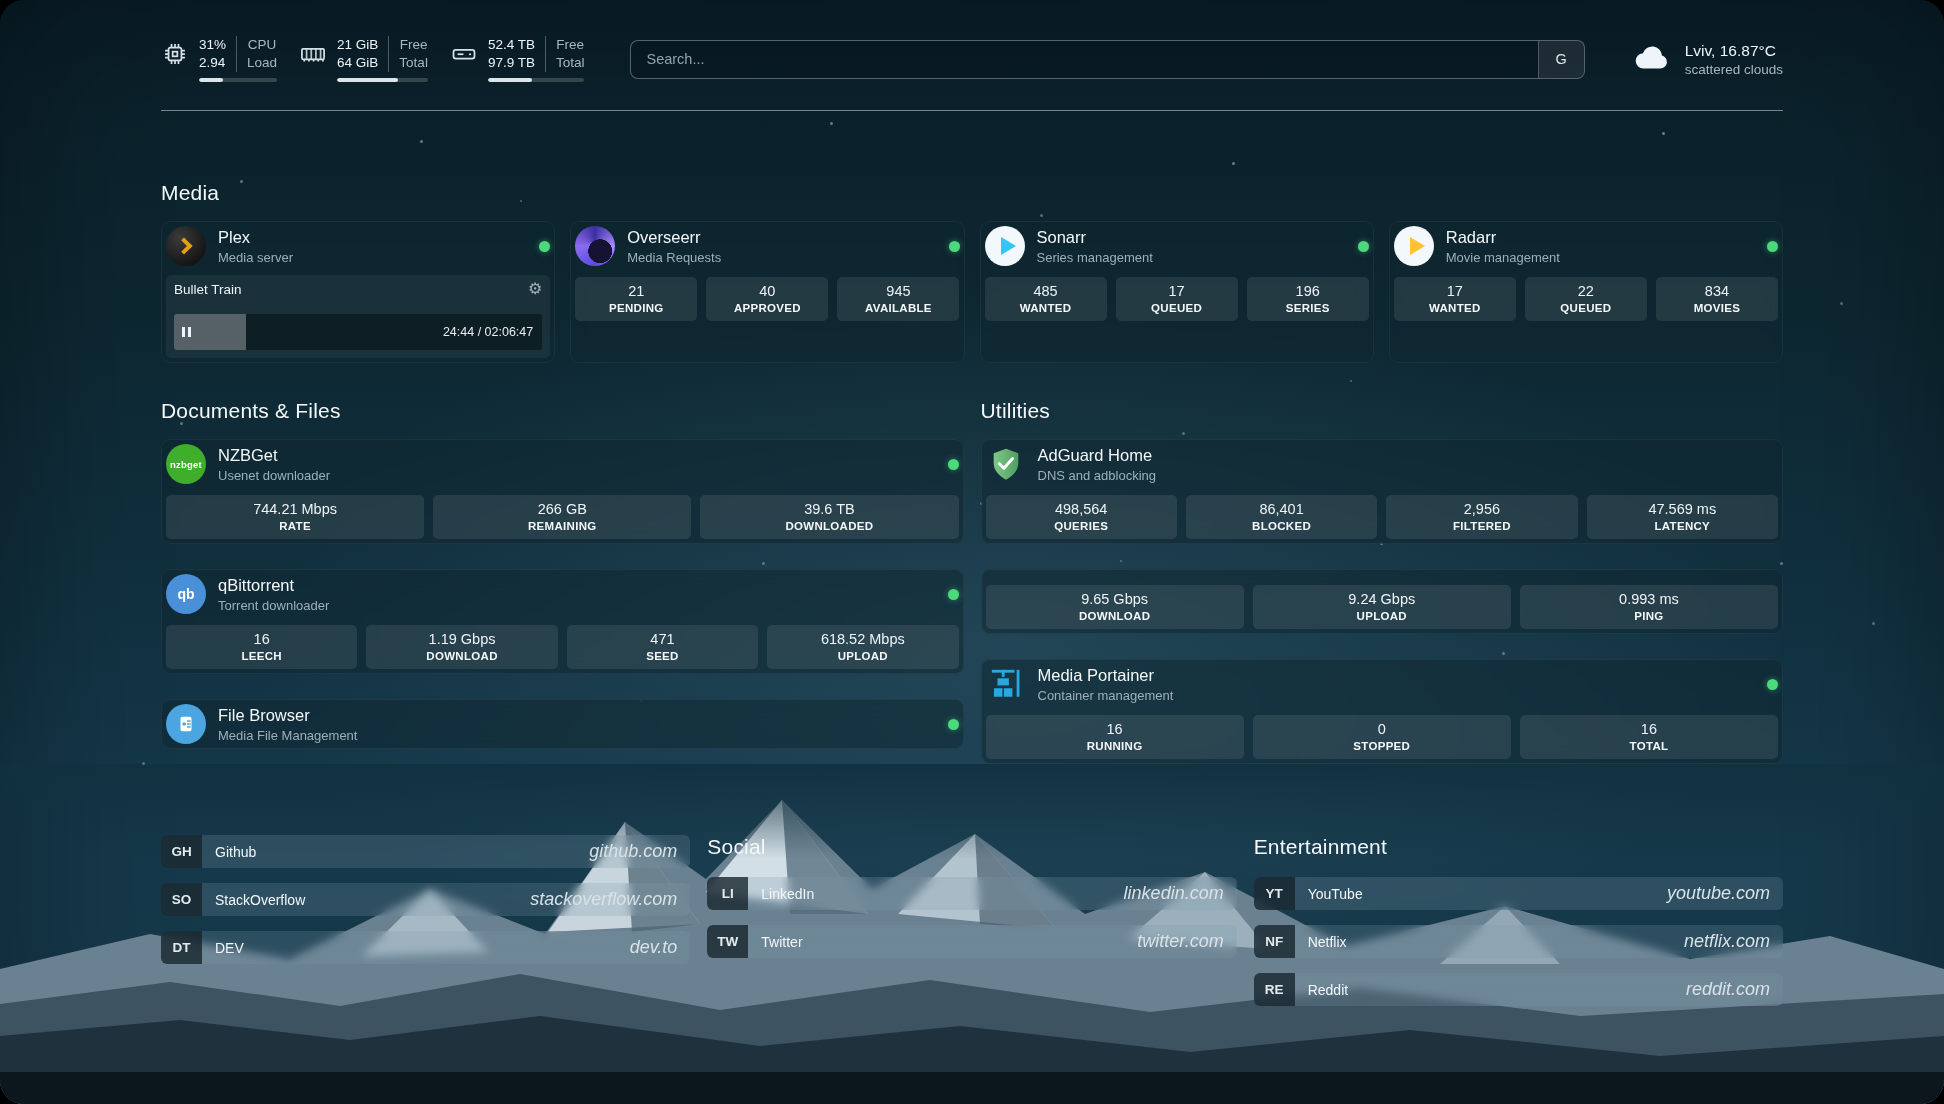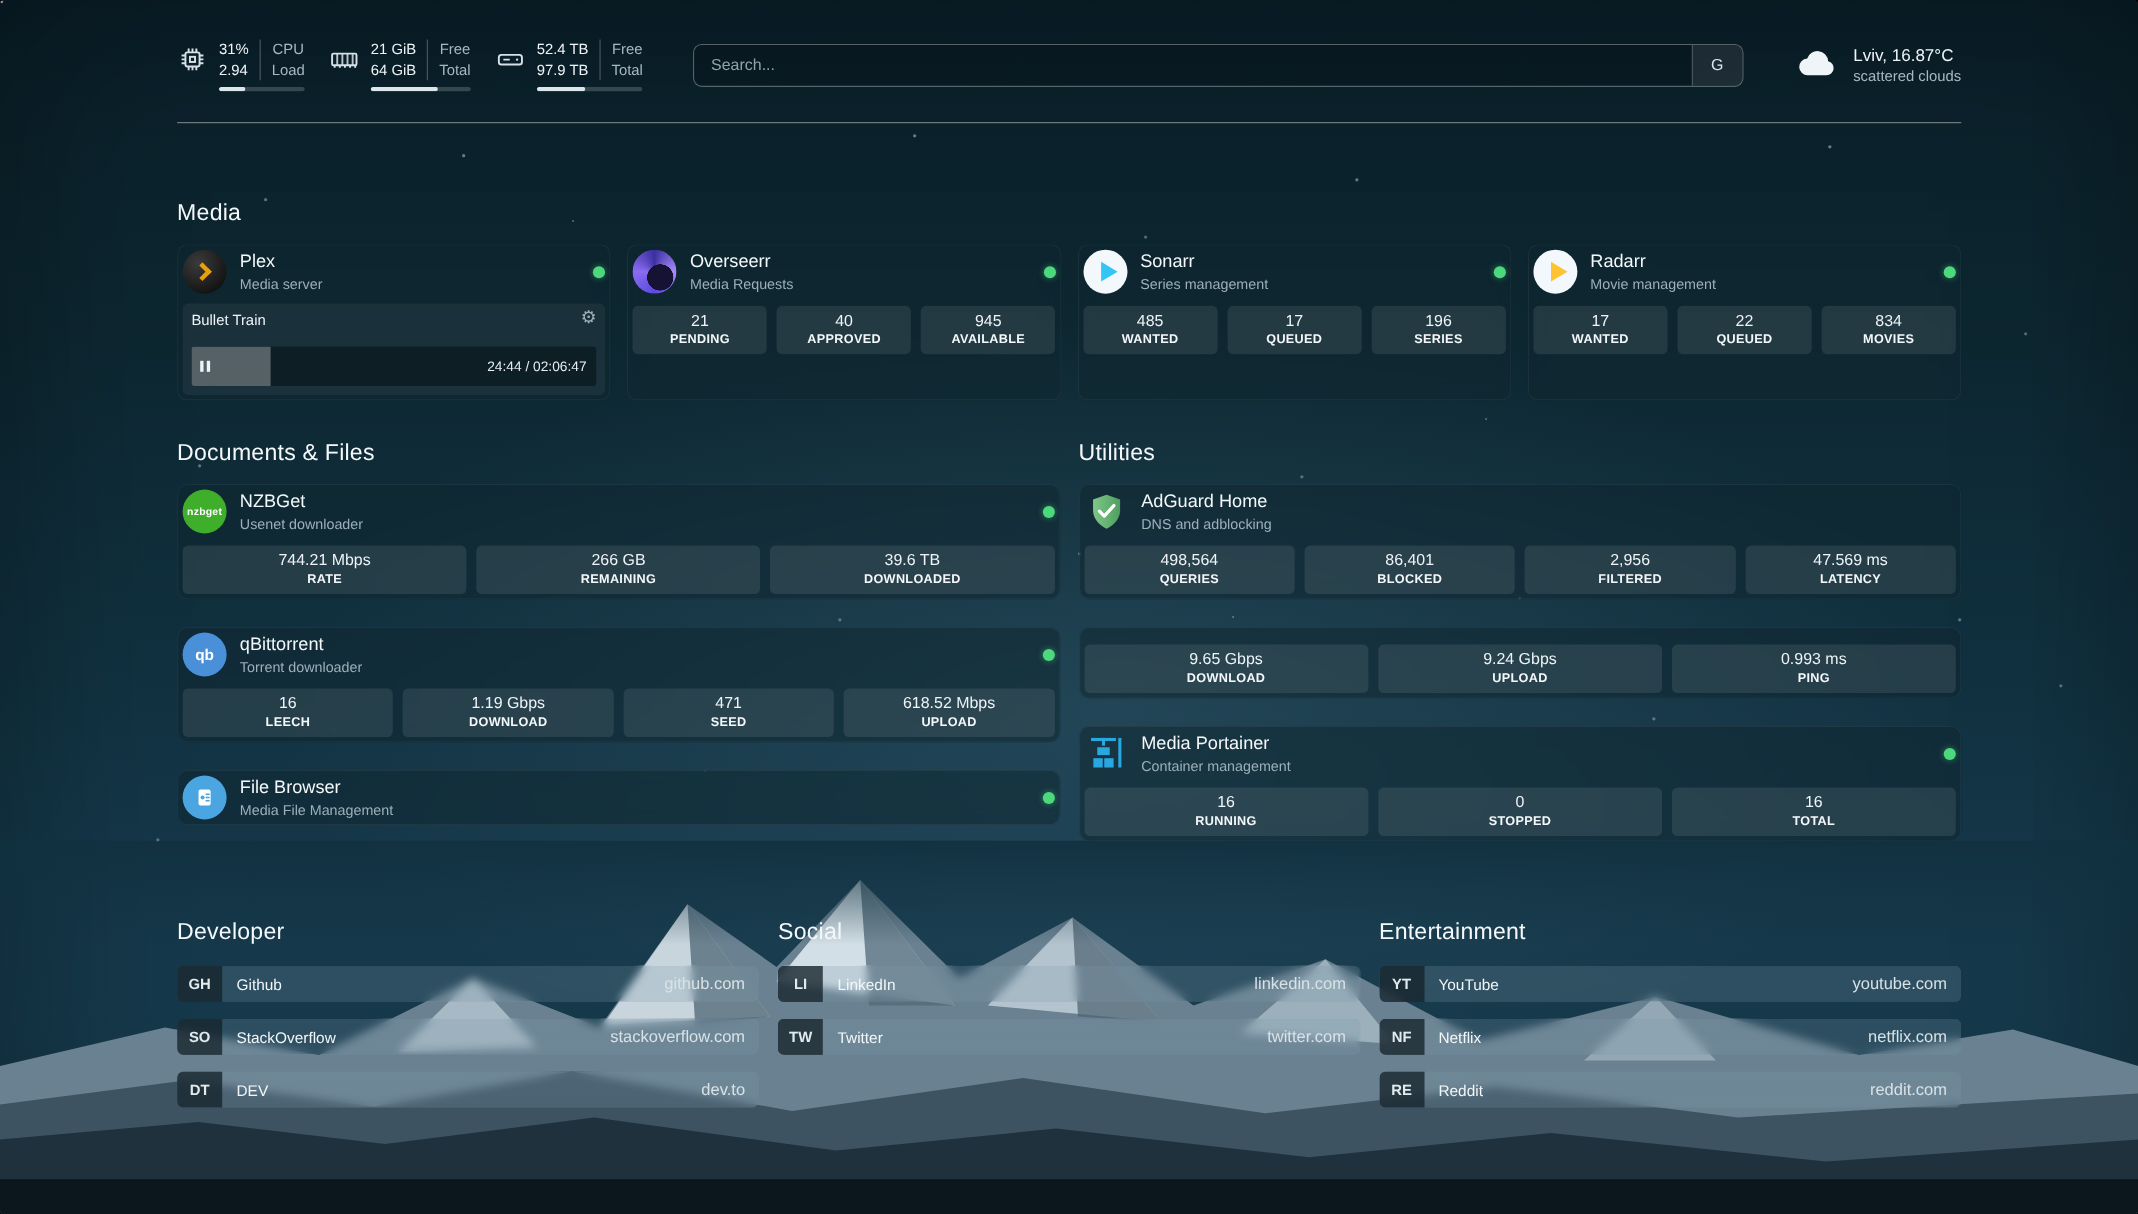--- a/index.html
+++ b/index.html
@@ -4,21 +4,21 @@
 <style>
   * { box-sizing: border-box; }
   html,body { margin:0; padding:0; }
   body {
     width:1944px; height:1104px; background:#000;
     font-family:"Liberation Sans", sans-serif; color:#f2f7f9;
     overflow:hidden;
   }
   .screen {
     position:relative; width:1944px; height:1104px;
-    border-radius:4px; overflow:hidden;
+    border-radius:24px; overflow:hidden;
     background:
       radial-gradient(1100px 500px at 52% 58%, rgba(120,170,195,.16), rgba(0,0,0,0) 70%),
       linear-gradient(180deg, #0a1f29 0%, #0d2731 28%, #113140 55%, #15384a 72%, #16394a 100%);
     box-shadow: inset 0 0 160px rgba(0,0,0,.38);
   }
   .bg-layer { position:absolute; inset:0; z-index:0; pointer-events:none; }
   .mountains { position:absolute; left:0; bottom:0; width:100%; height:340px; }
   .snow, .snow2 {
     position:absolute; width:3px; height:3px; border-radius:50%;
     background:rgba(255,255,255,.45); top:0; left:0;
@@ -137,21 +137,21 @@
   
   .bookmarks { display:grid; grid-template-columns:1fr 1fr 1fr; gap:17px; margin-top:46px; }
   .bm-col .section-title { margin-bottom:18px; }
   .bm-row { display:flex; align-items:center; height:33px; border-radius:6px; overflow:hidden;
     background:rgba(125,155,170,.24); margin-bottom:15px; cursor:pointer;
     backdrop-filter: blur(4px); }
   .bm-abbr { width:41px; align-self:stretch; flex:0 0 41px;
     background:rgba(22,34,42,.78); display:flex; align-items:center; justify-content:center;
     font-weight:700; font-size:13.5px; color:#e2eaee; }
   .bm-name { margin-left:13px; font-size:14px; color:#f2f7f9; }
-  .bm-domain { margin-left:auto; margin-right:13px; font-size:15px; color:#d9e2e7; }
+  .bm-domain { margin-left:auto; margin-right:13px; font-size:18px; color:#d9e2e7;font-style:italic; }
 </style>
 </head>
 <body>
 
 <div class="screen">
 
   <div class="bg-layer">
     <svg class="mountains" viewBox="0 0 1944 340" preserveAspectRatio="none">
       <path d="M0 205 L150 170 L290 195 L430 125 L545 170 L625 58 L706 115 L782 36 L872 125 L975 70 L1085 150 L1205 108 L1345 182 L1505 142 L1690 195 L1830 172 L1944 205 L1944 340 L0 340 Z" fill="#6a8191"></path>
       <path d="M625 58 L700 160 L548 168 Z" fill="#c8d5dd"></path>
@@ -563,21 +563,20 @@
               <div class="stat-value">16</div>
               <div class="stat-label">TOTAL</div>
             </div>
           </div>
         </section>
       </div>
     </div>
 
     <div class="bookmarks">
       <div class="bm-col">
-        <h2 class="section-title">Developer</h2>
         <div class="bm-row">
           <span class="bm-abbr">GH</span>
           <span class="bm-name">Github</span>
           <span class="bm-domain">github.com</span>
         </div>
         <div class="bm-row">
           <span class="bm-abbr">SO</span>
           <span class="bm-name">StackOverflow</span>
           <span class="bm-domain">stackoverflow.com</span>
         </div>

